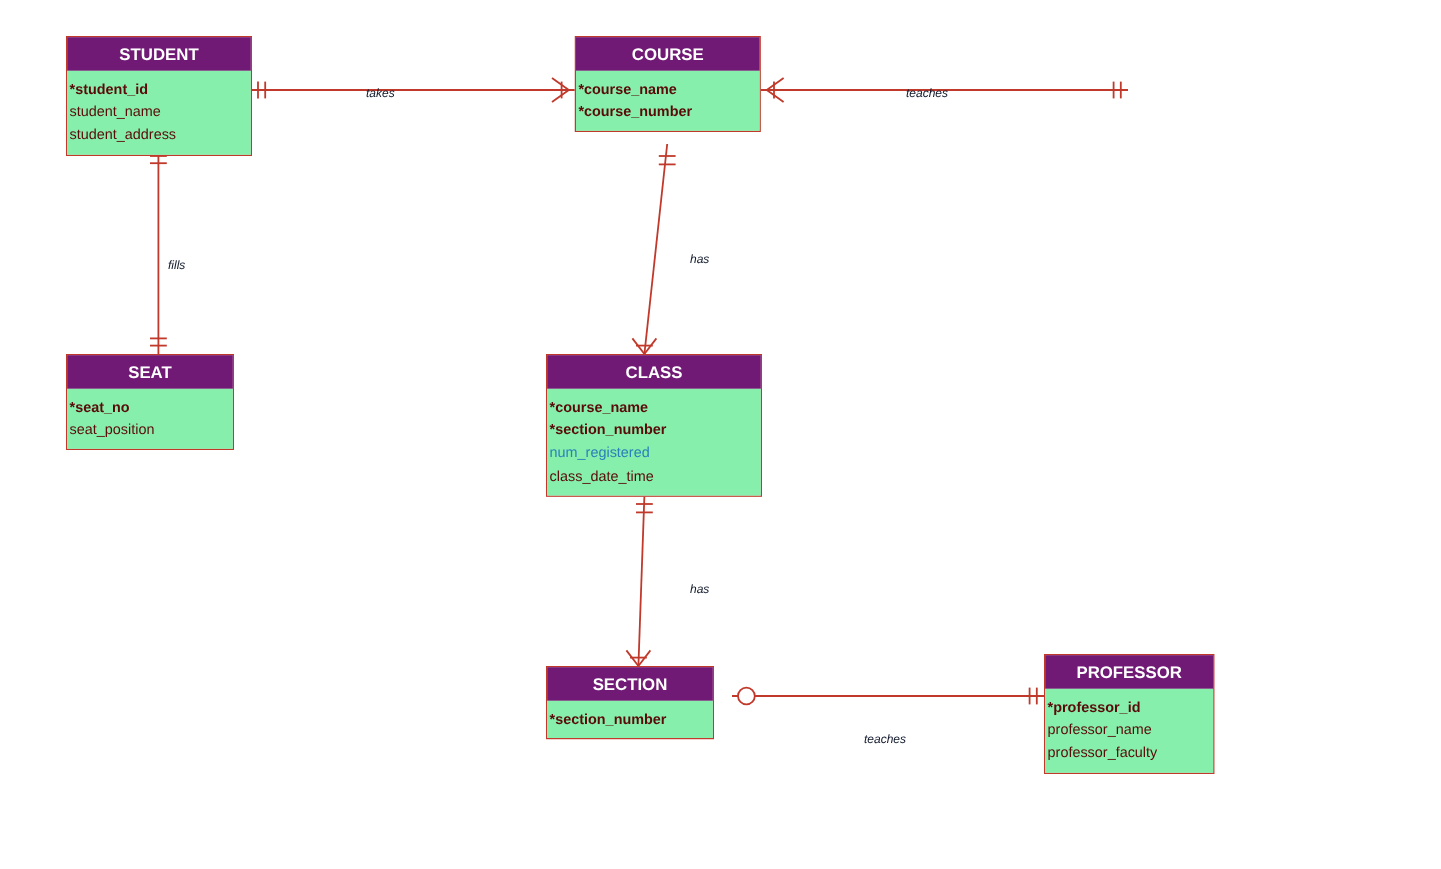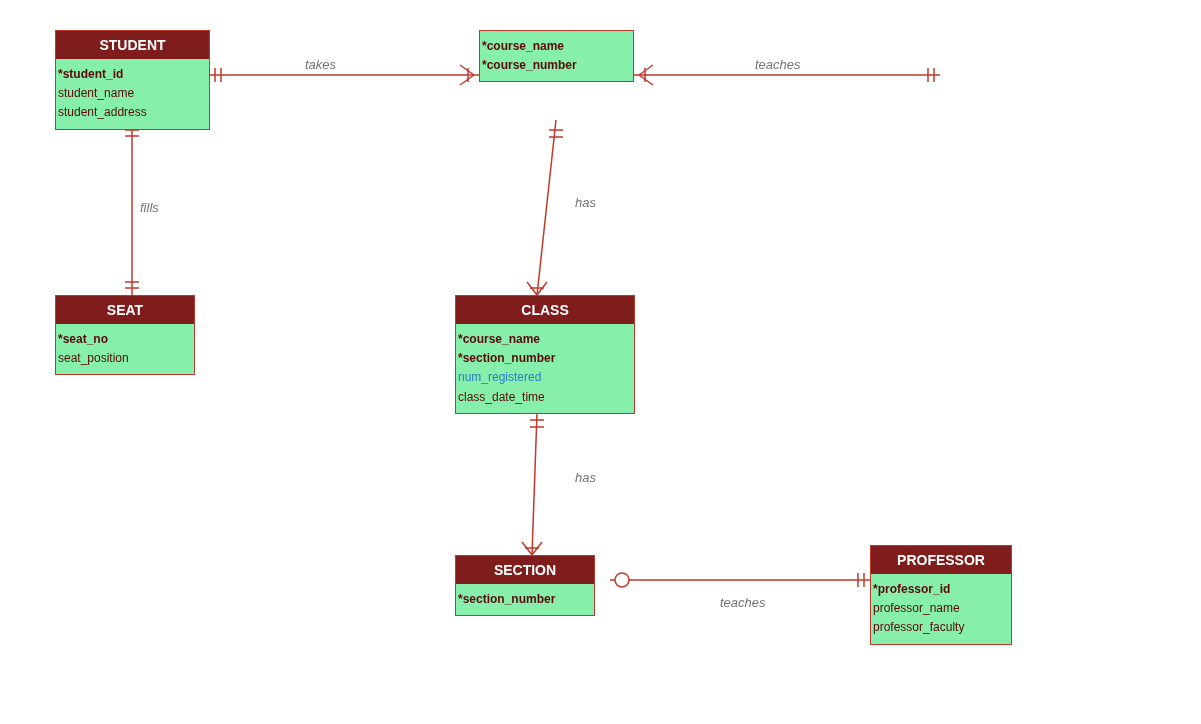--- a/index.html
+++ b/index.html
@@ -16,21 +16,21 @@
       width: 1201px;
       height: 724px;
     }
     .entity {
       position: absolute;
       border: 1px solid #c0392b;
       background: #f8d7d7;
       min-width: 140px;
     }
     .entity-header {
-      background: #7f1d1d;
+      background: #701a75;
       color: #fff;
       font-weight: bold;
       font-size: 14px;
       text-align: center;
       padding: 6px 10px;
     }
     .entity-body {
       background: #86efac;
       padding: 6px 2px;
       font-size: 12px;
@@ -46,23 +46,24 @@
     svg.lines {
       position: absolute;
       top: 0;
       left: 0;
       width: 1201px;
       height: 724px;
       pointer-events: none;
     }
     .rel-label {
       position: absolute;
-      color: #737373;
-      font-size: 13px;
+      color: #0f172a;
+      font-size: 10px;
       font-style: italic;
+      margin-top: 16px;
     }
   </style>
 </head>
 <body>
 
 <div class="diagram-container">
 
   <svg class="lines">
 
     <line x1="210" y1="75" x2="479" y2="75" stroke="#c0392b" stroke-width="1.5"></line>
@@ -120,20 +121,21 @@
   <div class="entity" style="left:55px; top:30px; width:155px;">
     <div class="entity-header">STUDENT</div>
     <div class="entity-body">
       <div class="pk">*student_id</div>
       <div>student_name</div>
       <div>student_address</div>
     </div>
   </div>
 
   <div class="entity" style="left:479px; top:30px; width:155px;">
+    <div class="entity-header">COURSE</div>
     <div class="entity-body">
       <div class="pk">*course_name</div>
       <div class="pk">*course_number</div>
     </div>
   </div>
 
 
   <div class="entity" style="left:55px; top:295px; width:125px;">
     <div class="entity-header">SEAT</div>
     <div class="entity-body">

